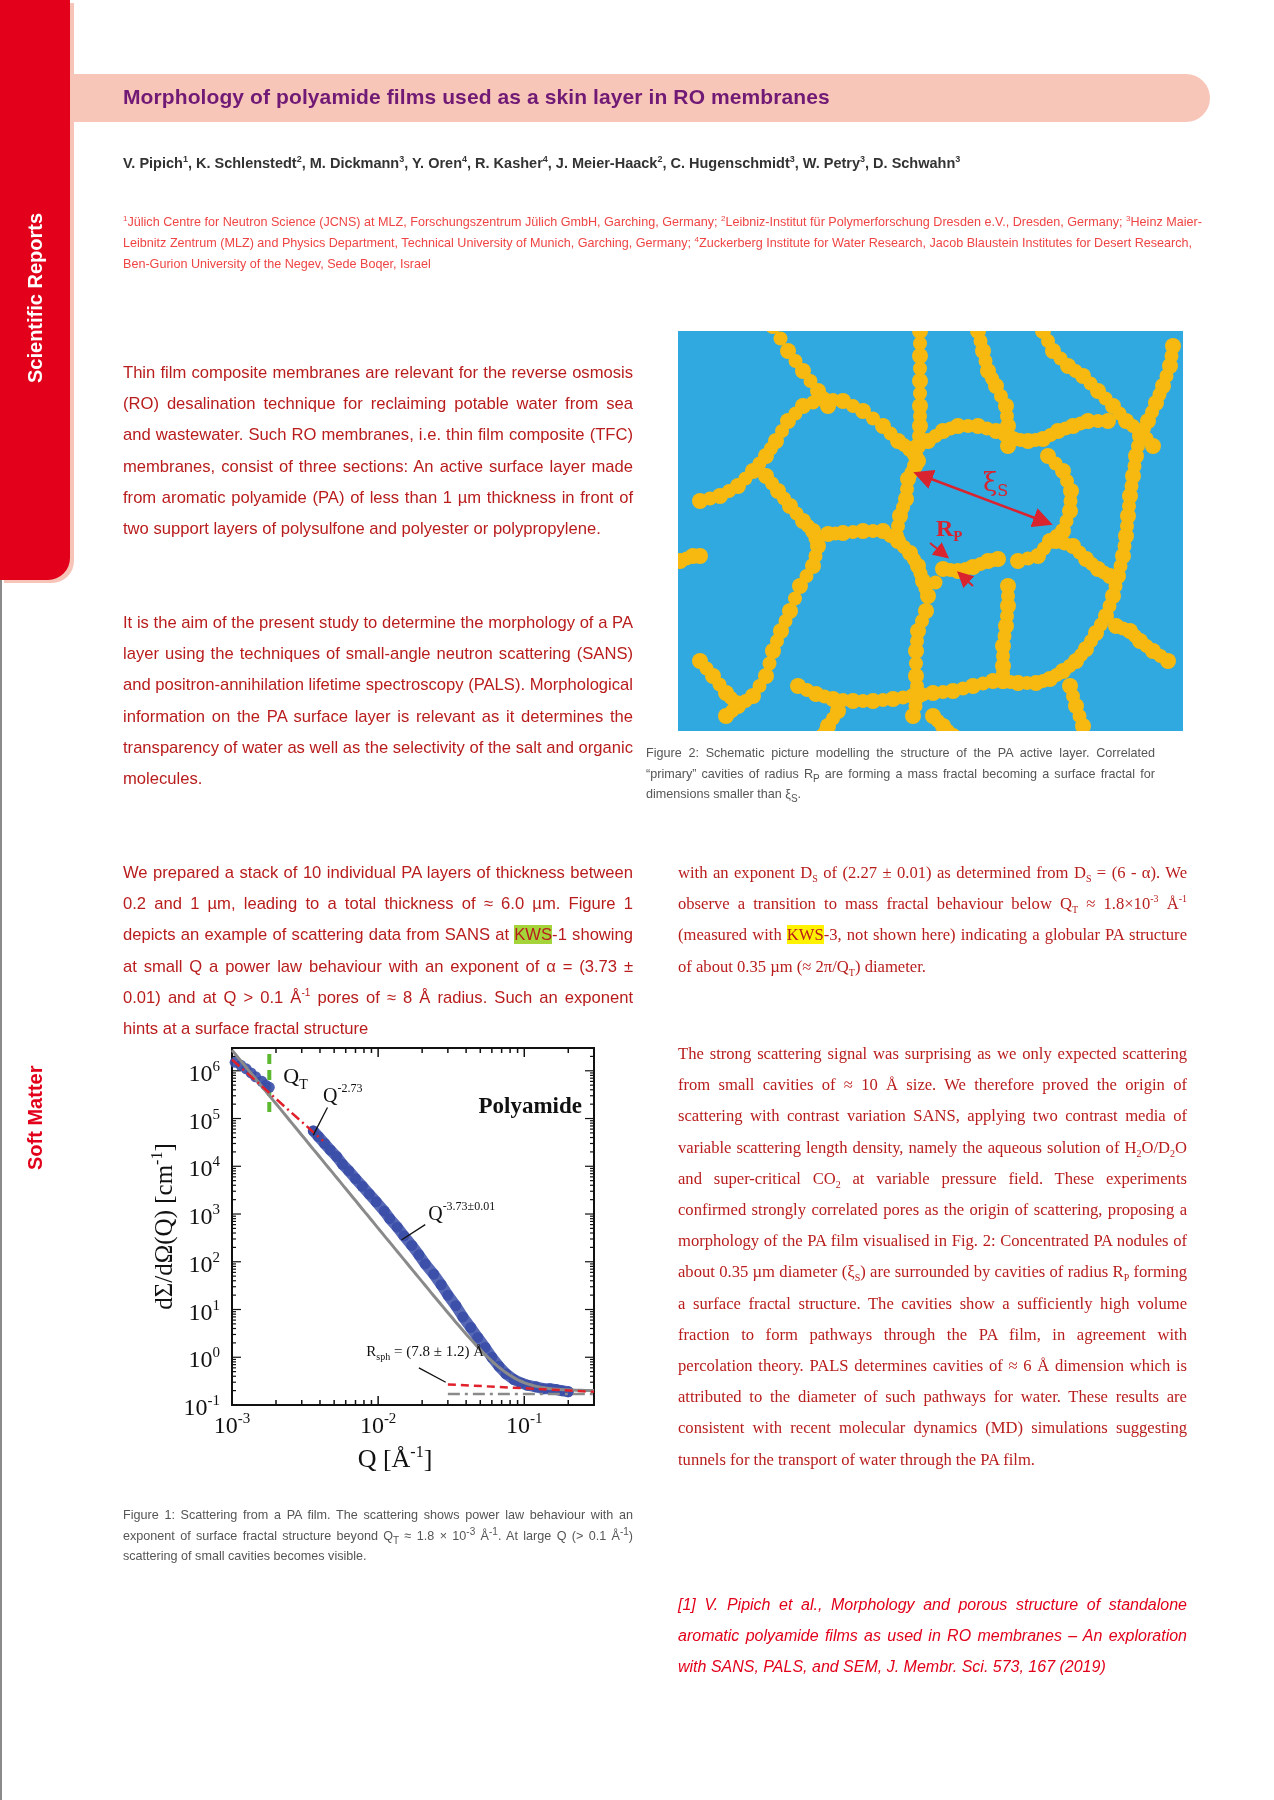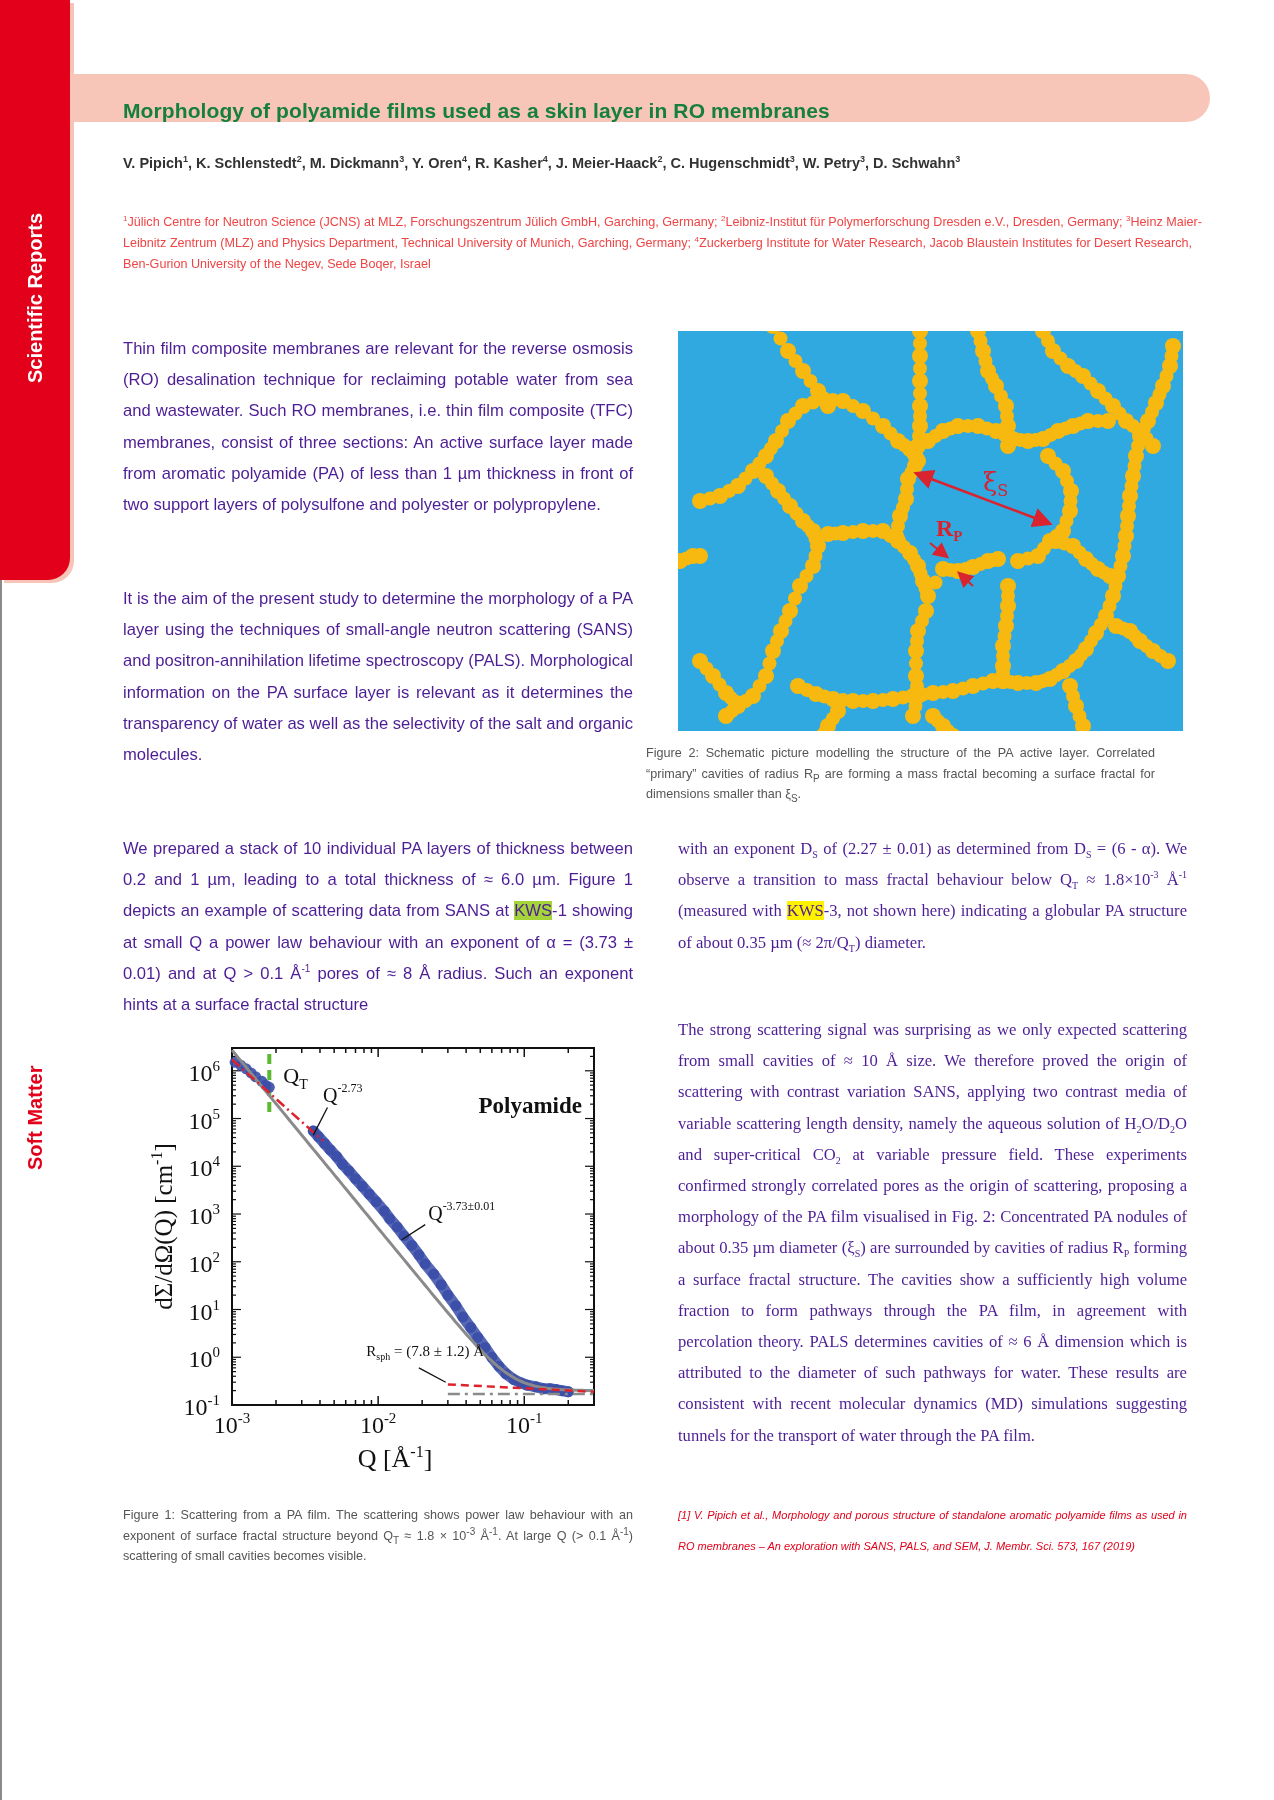--- a/index.html
+++ b/index.html
@@ -12,35 +12,35 @@
                   border-bottom-right-radius: 22px; box-shadow: 4px 3px 0 #f7c4b8; }
   .side-label { position: absolute; color: #fff; font-weight: bold; font-size: 20px; white-space: nowrap;
                 transform: rotate(-90deg); transform-origin: left top; }
   .side-label.top { left: 24px; top: 383px; }
   .side-label.bottom { left: 24px; top: 1170px; color: #e2001a; }
   .page-num-wrap { position: absolute; left: 0; top: 1735px; width: 70px; height: 65px; display: flex; align-items: center; justify-content: center; color: #fff; font-weight: bold; font-size: 16px; }
 
   
   .banner { position: absolute; left: 70px; top: 74px; width: 1140px; height: 48px; background: #f8c6b9;
             border-top-right-radius: 24px; border-bottom-right-radius: 24px; }
-  .title { position: absolute; left: 123px; top: 99px; font-size: 21px; font-weight: bold; color: #15803d; letter-spacing: 0.1px; }
+  .title { position: absolute; left: 123px; top: 85px; font-size: 21px; font-weight: bold; color: #701a75; letter-spacing: 0.1px; }
 
   .authors { position: absolute; left: 123px; top: 155px; font-size: 14.5px; font-weight: bold; color: #333; }
   .authors sup { font-size: 9px; }
   .affil { position: absolute; left: 123px; top: 212px; width: 1080px; font-size: 12.6px; line-height: 21px; color: #ef4444; }
   .affil sup { font-size: 8px; }
 
-  .col { position: absolute; font-size: 16.6px; line-height: 31.2px; color: #4c1d95; text-align: justify; }
+  .col { position: absolute; font-size: 16.6px; line-height: 31.2px; color: #b91c1c; text-align: justify; margin-top: 24px; }
   .col.left { left: 123px; width: 510px; }
   .col.right { left: 678px; width: 509px; font-family: Liberation Serif, serif; }
   .hl-green { background: #a4d43a; }
   .hl-yellow { background: #fff200; }
   sub, sup { font-size: 10px; line-height: 0; }
   .caption { position: absolute; font-size: 12.6px; line-height: 20.5px; color: #555; text-align: justify; }
-  .reference { position: absolute; left: 678px; top: 1500px; width: 509px; font-size: 11px; line-height: 31px; color: #e2001a; font-style: italic; text-align: justify; }
+  .reference { position: absolute; left: 678px; top: 1589px; width: 509px; font-size: 16px; line-height: 31px; color: #e2001a; font-style: italic; text-align: justify; }
 
   
   .fig2 { position: absolute; left: 678px; top: 331px; width: 505px; height: 400px; background: #30a9e0; overflow: hidden; }
 
   
   .fig1 { position: absolute; left: 130px; top: 1035px; width: 490px; height: 450px; }
   .fig1 text { font-family: "Liberation Serif", serif; }
 </style>
 </head>
 <body>

